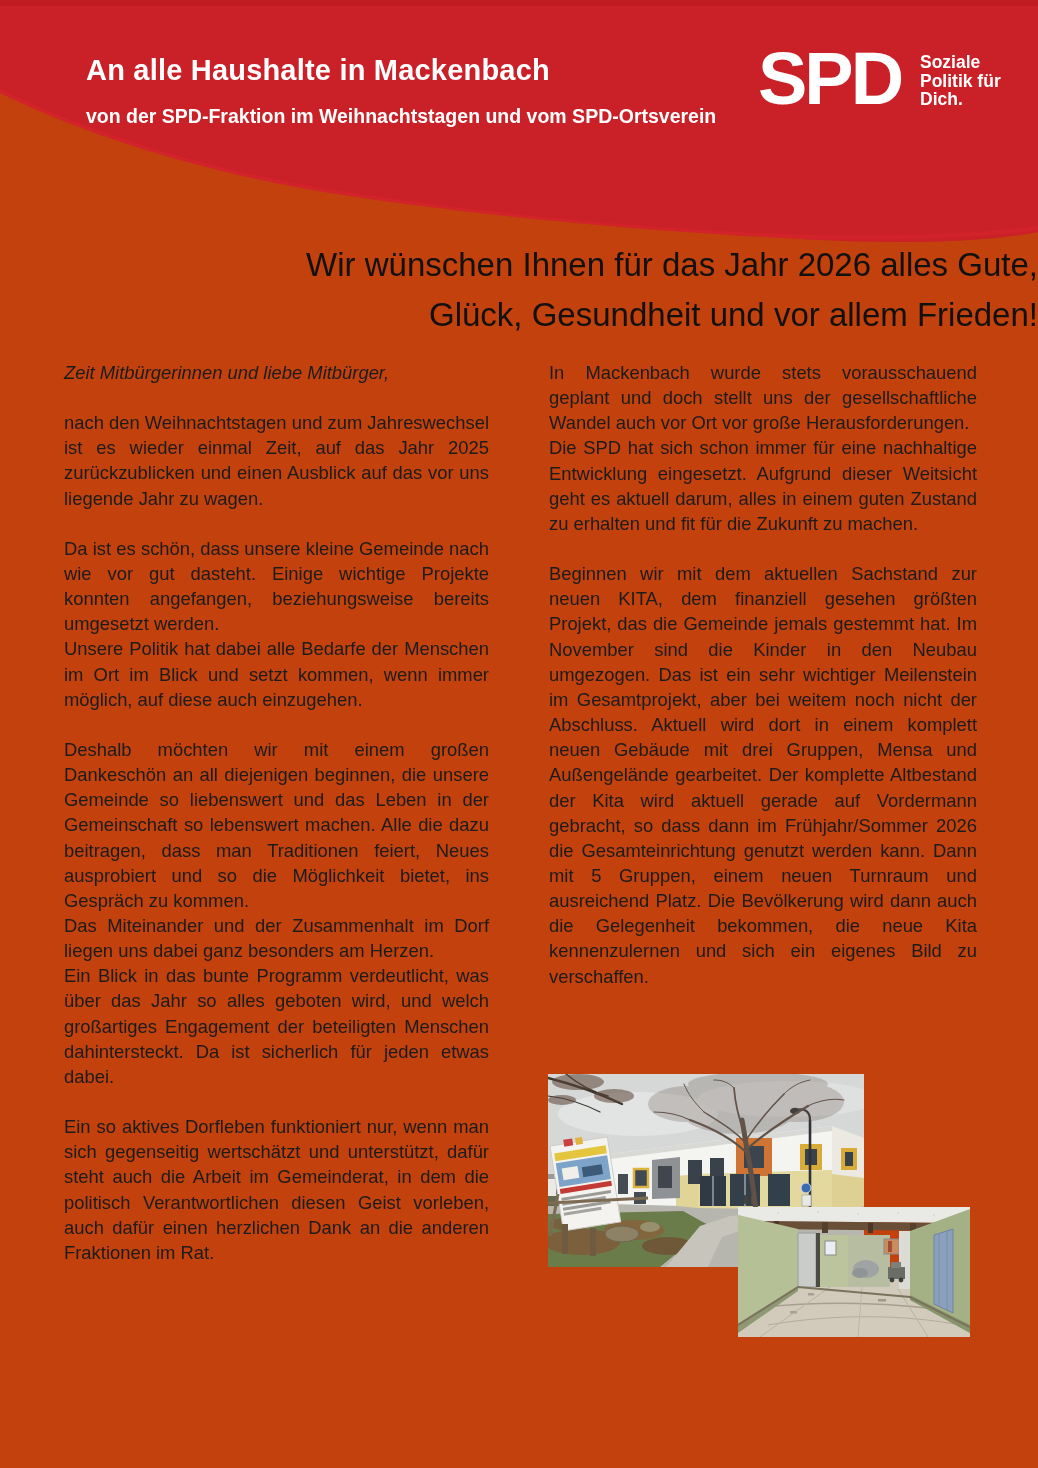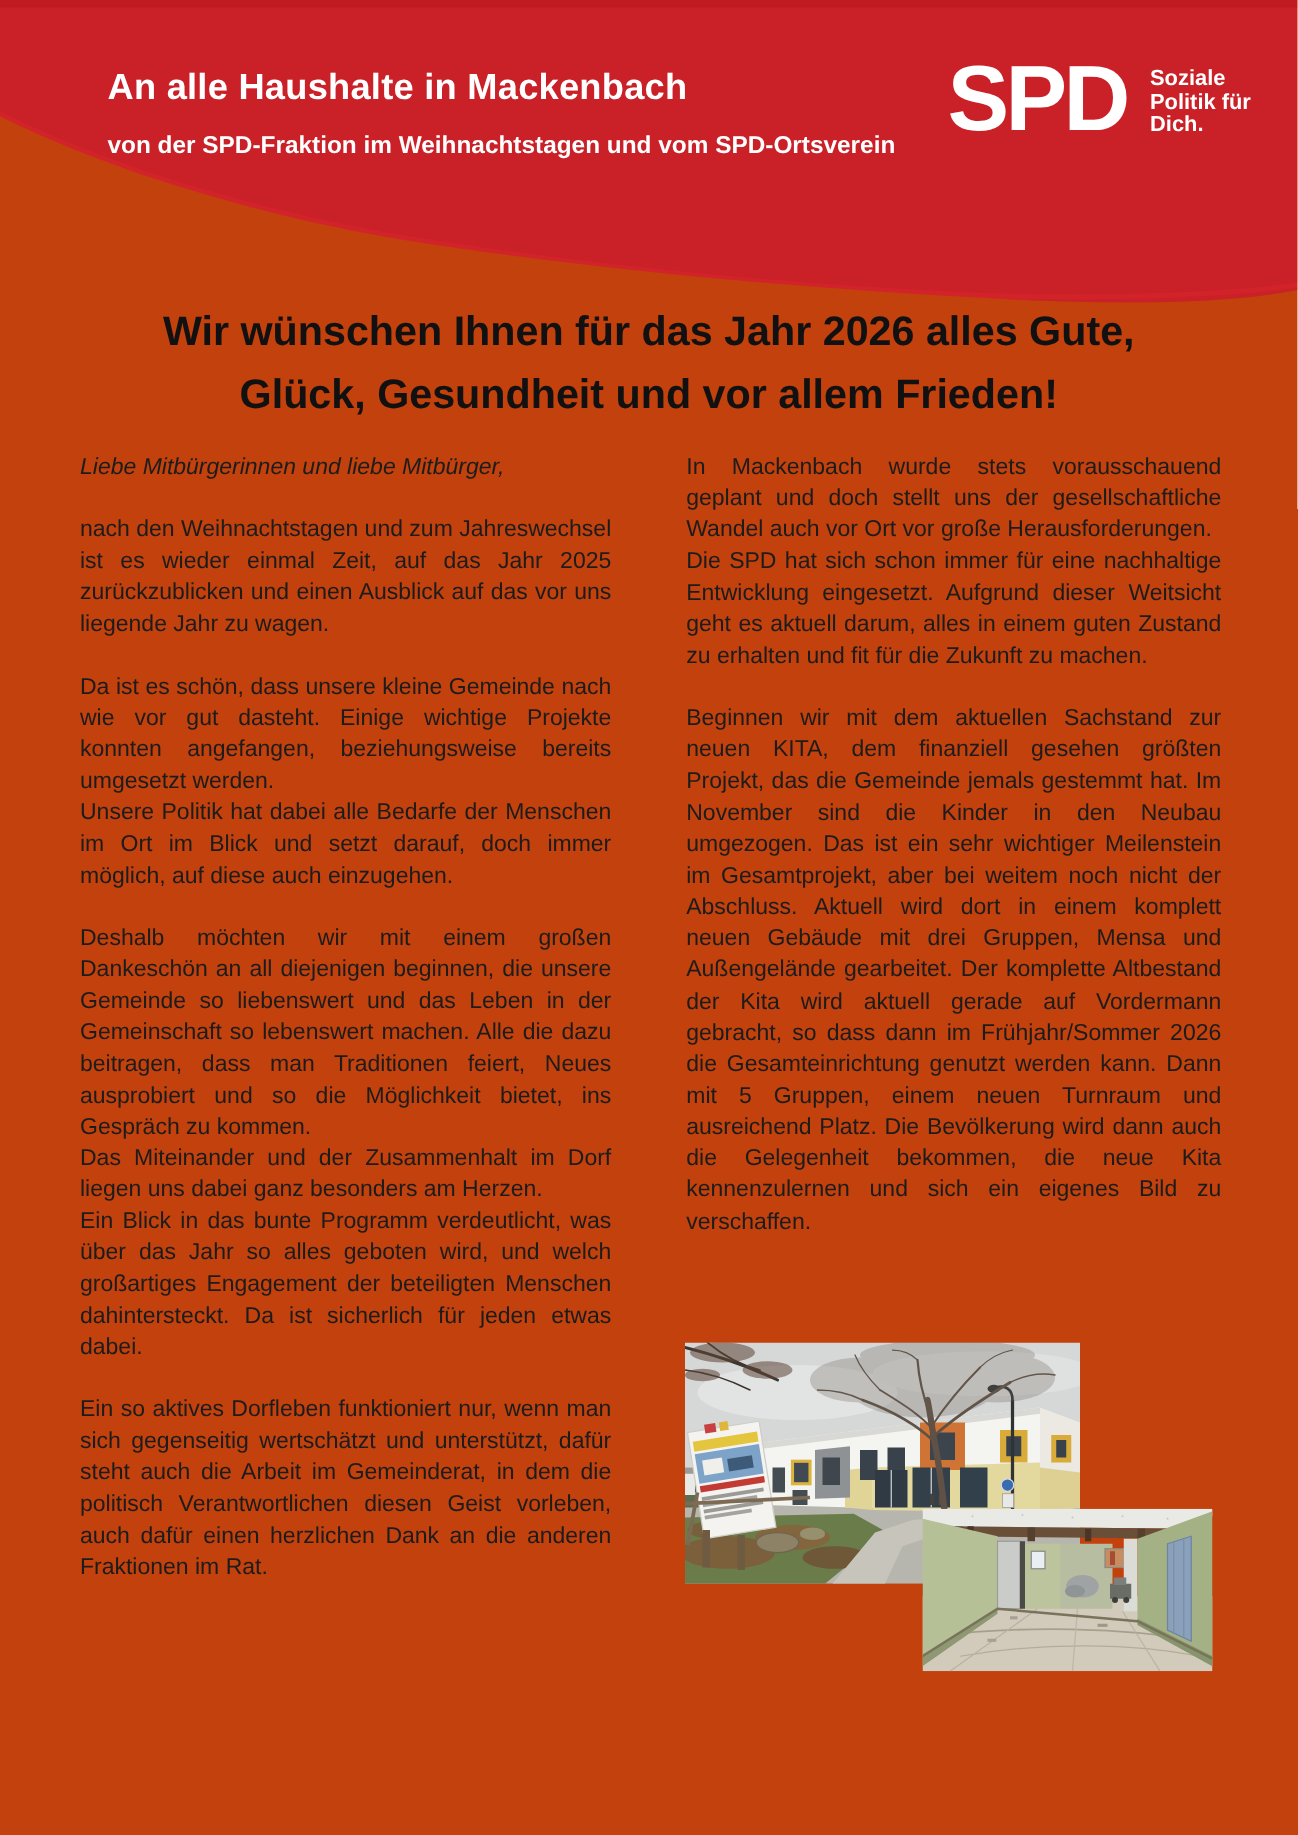--- a/index.html
+++ b/index.html
@@ -23,21 +23,21 @@
     position:absolute;left:758px;top:42px;color:#fff;font-weight:bold;
     font-size:74px;line-height:74px;letter-spacing:-3px;
   }
   .spd-tag{
     position:absolute;left:920px;top:53px;color:#fff;font-weight:bold;
     font-size:17.5px;line-height:18.5px;
   }
   
   .headline{
     position:absolute;left:0;top:240px;width:1038px;margin:0;
-    font-size:33px;font-weight:700;line-height:50px;text-align:center;color:#111;
+    font-size:33px;font-weight:400;line-height:50px;text-align:right;color:#111;
   }
   .hl-line{display:block;}
   
   .col{
     position:absolute;top:360px;font-size:18.4px;line-height:25.15px;
     text-align:justify;color:#1c1c1c;
   }
   .col-left{left:64px;width:425px;}
   .col-right{left:549px;width:428px;}
   .col p{margin:0;}
@@ -71,24 +71,24 @@
       </div>
     </div>
   </header>
 
   <h1 class="headline">
     <span class="hl-line">Wir wünschen Ihnen für das Jahr 2026 alles Gute,</span>
     <span class="hl-line">Glück, Gesundheit und vor allem Frieden!</span>
   </h1>
 
   <section class="col col-left">
-    <p class="salutation sp">Liebe Mitbürgerinnen und liebe Mitbürger,</p>
+    <p class="salutation sp">Zeit Mitbürgerinnen und liebe Mitbürger,</p>
     <p class="sp">nach den Weihnachtstagen und zum Jahreswechsel ist es wieder einmal Zeit, auf das Jahr 2025 zurückzublicken und einen Ausblick auf das vor uns liegende Jahr zu wagen.</p>
     <p>Da ist es schön, dass unsere kleine Gemeinde nach wie vor gut dasteht. Einige wichtige Projekte konnten angefangen, beziehungsweise bereits umgesetzt werden.</p>
-    <p class="sp">Unsere Politik hat dabei alle Bedarfe der Menschen im Ort im Blick und setzt darauf, doch immer möglich, auf diese auch einzugehen.</p>
+    <p class="sp">Unsere Politik hat dabei alle Bedarfe der Menschen im Ort im Blick und setzt kommen, wenn immer möglich, auf diese auch einzugehen.</p>
     <p>Deshalb möchten wir mit einem großen Dankeschön an all diejenigen beginnen, die unsere Gemeinde so liebenswert und das Leben in der Gemeinschaft so lebenswert machen. Alle die dazu beitragen, dass man Traditionen feiert, Neues ausprobiert und so die Möglichkeit bietet, ins Gespräch zu kommen.</p>
     <p>Das Miteinander und der Zusammenhalt im Dorf liegen uns dabei ganz besonders am Herzen.</p>
     <p class="sp">Ein Blick in das bunte Programm verdeutlicht, was über das Jahr so alles geboten wird, und welch großartiges Engagement der beteiligten Menschen dahintersteckt. Da ist sicherlich für jeden etwas dabei.</p>
     <p>Ein so aktives Dorfleben funktioniert nur, wenn man sich gegenseitig wertschätzt und unterstützt, dafür steht auch die Arbeit im Gemeinderat, in dem die politisch Verantwortlichen diesen Geist vorleben, auch dafür einen herzlichen Dank an die anderen Fraktionen im Rat.</p>
   </section>
 
   <section class="col col-right">
     <p>In Mackenbach wurde stets vorausschauend geplant und doch stellt uns der gesellschaftliche Wandel auch vor Ort vor große Herausforderungen.</p>
     <p class="sp">Die SPD hat sich schon immer für eine nachhaltige Entwicklung eingesetzt. Aufgrund dieser Weitsicht geht es aktuell darum, alles in einem guten Zustand zu erhalten und fit für die Zukunft zu machen.</p>
     <p>Beginnen wir mit dem aktuellen Sachstand zur neuen KITA, dem finanziell gesehen größten Projekt, das die Gemeinde jemals gestemmt hat. Im November sind die Kinder in den Neubau umgezogen. Das ist ein sehr wichtiger Meilenstein im Gesamtprojekt, aber bei weitem noch nicht der Abschluss. Aktuell wird dort in einem komplett neuen Gebäude mit drei Gruppen, Mensa und Außengelände gearbeitet. Der komplette Altbestand der Kita wird aktuell gerade auf Vordermann gebracht, so dass dann im Frühjahr/Sommer 2026 die Gesamteinrichtung genutzt werden kann. Dann mit 5 Gruppen, einem neuen Turnraum und ausreichend Platz. Die Bevölkerung wird dann auch die Gelegenheit bekommen, die neue Kita kennenzulernen und sich ein eigenes Bild zu verschaffen.</p>

